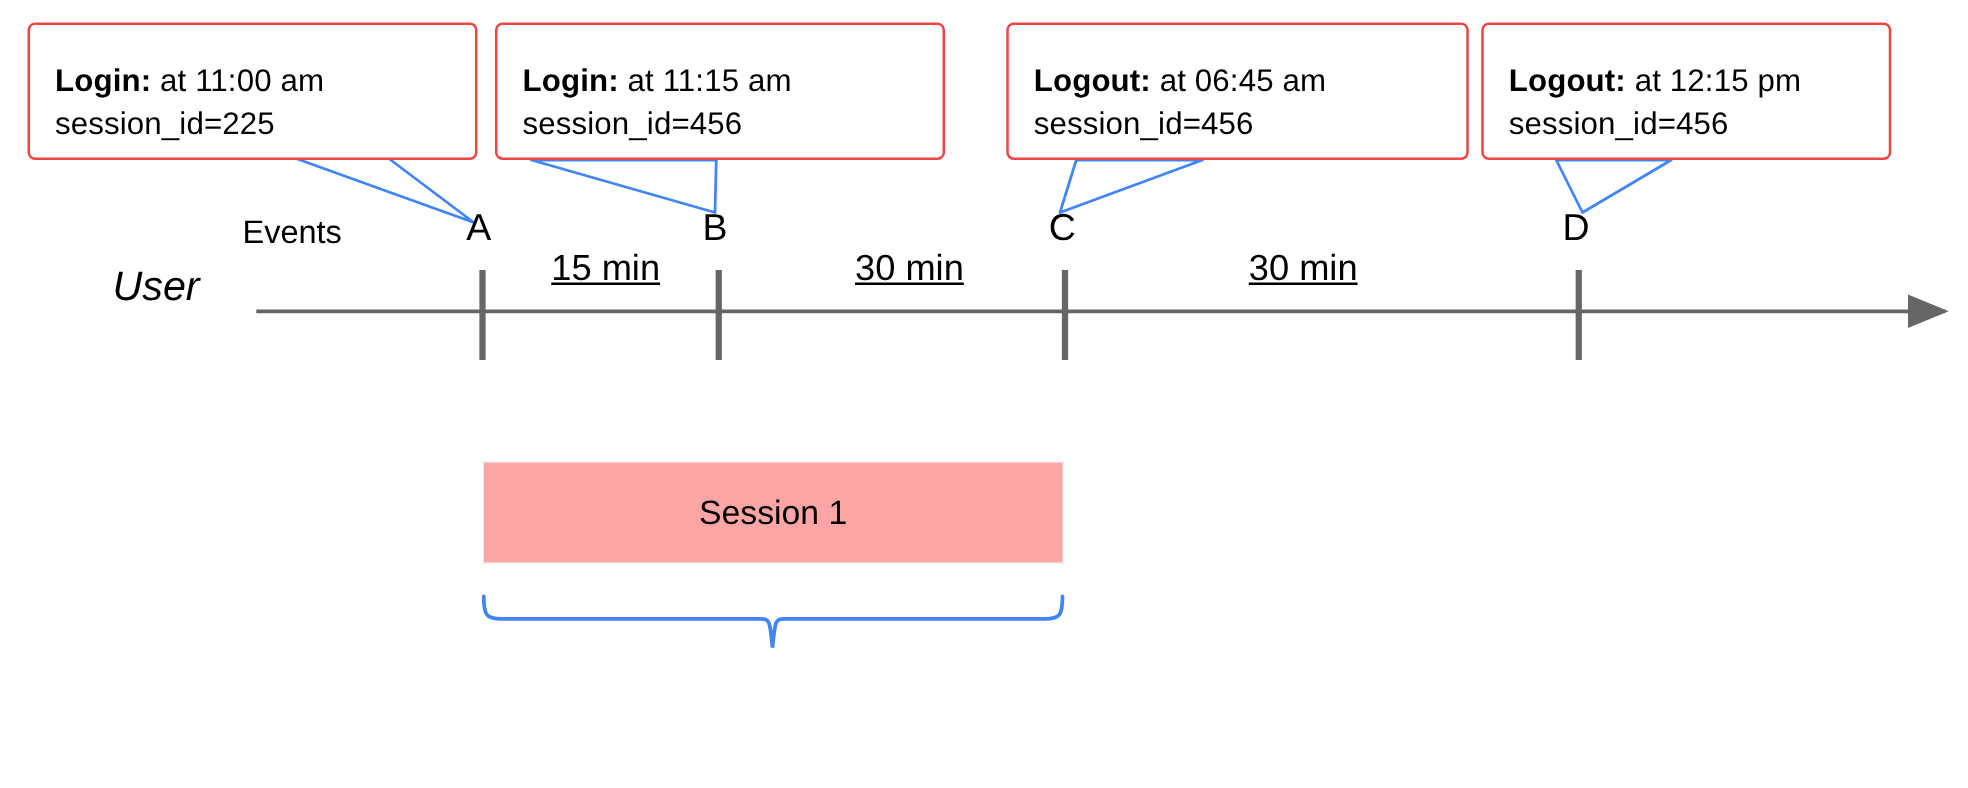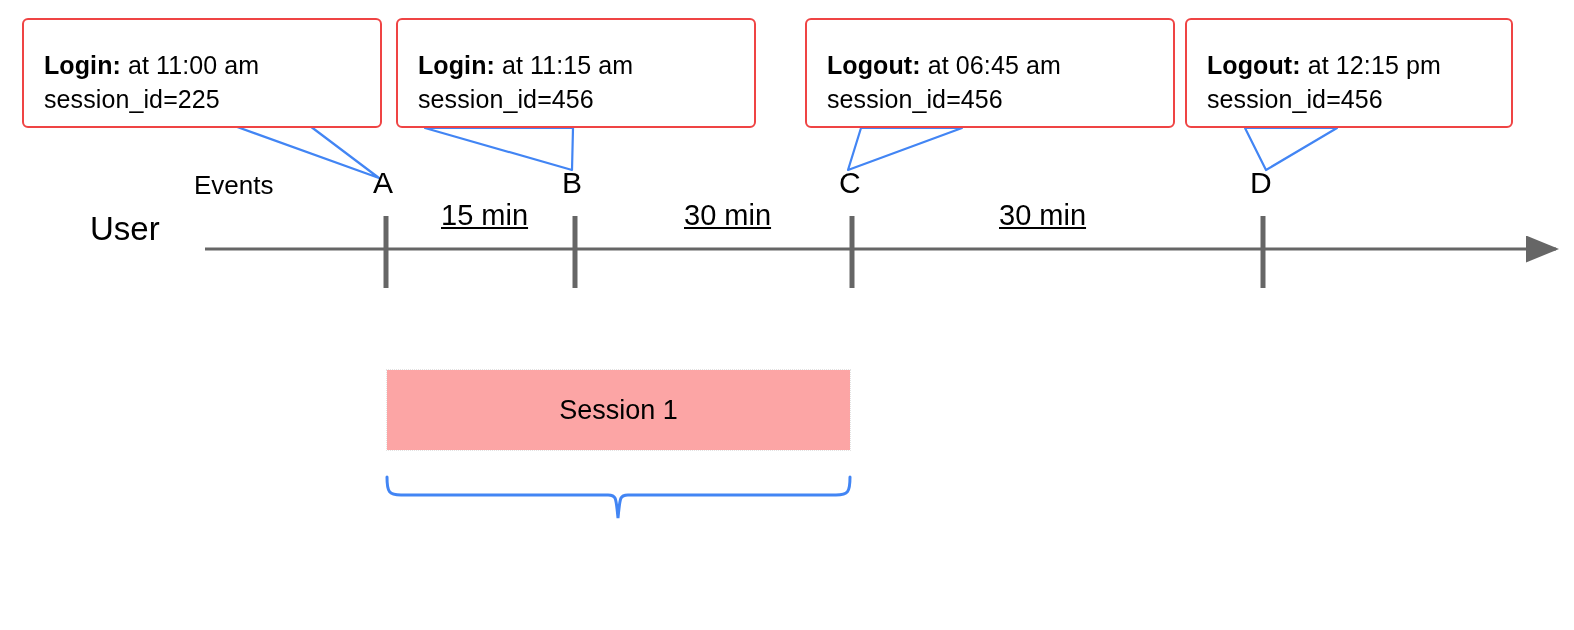--- a/index.html
+++ b/index.html
@@ -116,21 +116,21 @@
   </div>
 
   <div class="callout" style="left:1185px;top:18px;width:328px;height:110px;">
     <div class="line">
       <span class="ev">Logout:</span>
       <span>at 12:15 pm</span>
     </div>
     <div class="line">session_id=456</div>
   </div>
 
-  <div class="lbl row-label" style="left:90px;top:229px;transform:translateY(-50%);">User</div>
+  <div class="lbl row-label" style="left:90px;top:229px;transform:translateY(-50%);font-style:italic;">User</div>
 
   <div class="lbl events-label" style="left:172px;top:170px;margin-left:22px;">Events</div>
 
   <div class="lbl tick-label" style="left:373px;top:166px;">A</div>
   <div class="lbl tick-label" style="left:562px;top:166px;">B</div>
   <div class="lbl tick-label" style="left:839px;top:166px;">C</div>
   <div class="lbl tick-label" style="left:1250px;top:166px;">D</div>
 
   <div class="lbl interval-label" style="left:441px;top:199px;">15 min</div>
   <div class="lbl interval-label" style="left:684px;top:199px;">30 min</div>

